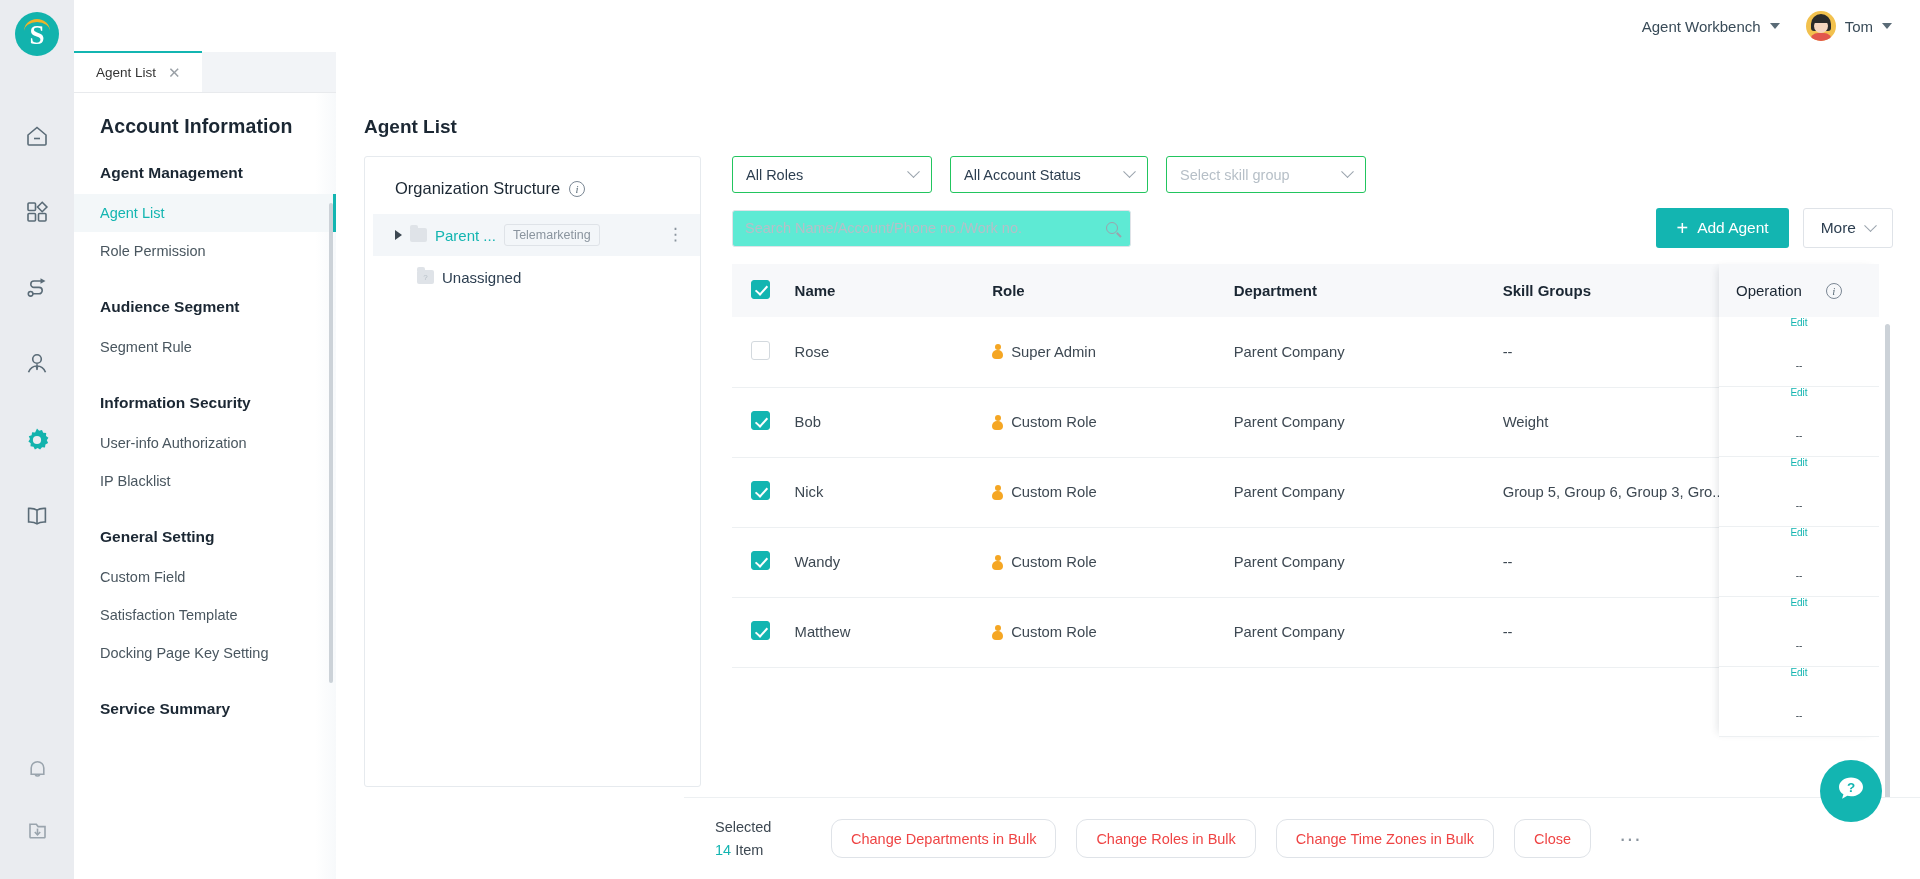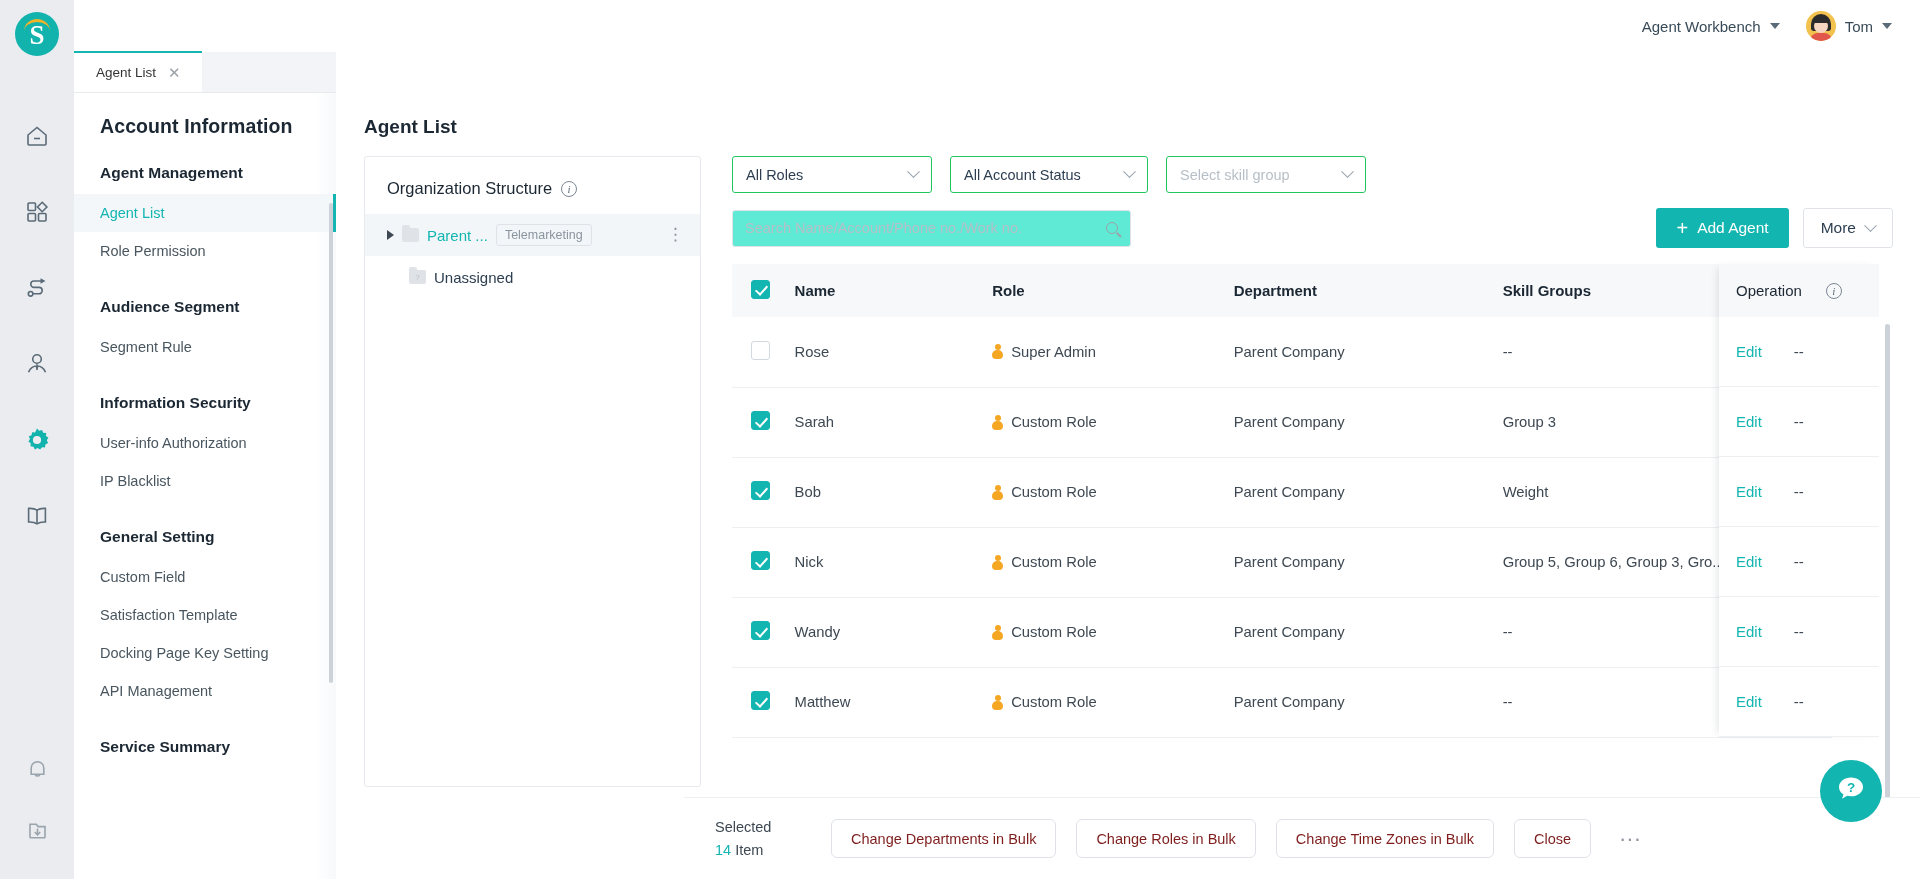--- a/index.html
+++ b/index.html
@@ -99,21 +99,21 @@
   .avatar .body { position: absolute; left: 4px; bottom: 0; width: 22px; height: 8px; background: #e2574c; border-radius: 9px 9px 0 0; }
   .avatar .fringe { position: absolute; left: 6px; top: 6px; width: 18px; height: 6px; background: #2b2b2b; border-radius: 9px 9px 0 0; }
 
   .page-title { font-size: 19px; font-weight: bold; color: #1b2733; padding: 23px 0 0 28px; }
 
   .content { display: flex; gap: 0; padding: 18px 0 0 28px; }
 
   
   .orgcard {
     width: 337px; flex: none; border: 1px solid #e6eaee; border-radius: 3px;
-    height: 631px; padding: 22px 0 0 0; background: #fff;
+    height: 631px; padding: 22px 0 0 8px; background: #fff;
   }
   .org-head { display: flex; align-items: center; gap: 9px; padding: 0 22px 16px; }
   .org-head .t { font-size: 16.5px; color: #1b2733; font-weight: 500; }
   .info-icon {
     width: 16px; height: 16px; border: 1.4px solid #7b8794; border-radius: 50%;
     display: inline-flex; align-items: center; justify-content: center;
     font-size: 11px; color: #5a6b77; font-family: "Liberation Serif", serif; font-style: italic;
   }
   .tree-row {
     display: flex; align-items: center; gap: 8px; height: 42px; padding: 0 16px 0 22px; cursor: pointer;
@@ -202,41 +202,41 @@
   
   .opcol {
     position: absolute; right: 0; top: 0; width: 160px; background: #fff;
     box-shadow: -5px 0 8px -4px rgba(26,40,54,.13); z-index: 3;
   }
   .opcol .ophead {
     height: 53px; background: #f7f8fa; display: flex; align-items: center; gap: 24px;
     font-size: 15px; font-weight: normal; color: #1b2733; padding-left: 17px;
   }
   .opcol .oprow {
-    height: 70px; display: flex; align-items: center; gap: 32px; padding-left: 17px;
-    border-bottom: 1px solid #edf0f2; font-size: 15px;
+    height: 70px; display: flex; align-items: center; gap: 32px; 
+    border-bottom: 1px solid #edf0f2; font-size: 10px; flex-direction: column;
   }
   .opcol .oprow a { color: #13b5b1; text-decoration: none; cursor: pointer; }
   .opcol .oprow .dash { color: #3d4852; }
   .vscroll {
     position: absolute; right: -11px; top: 60px; width: 5px; height: 505px;
     background: #ccd2d8; border-radius: 3px;
   }
 
   
   .bulkbar {
     position: absolute; left: 348px; right: 0; bottom: 0; height: 82px; background: #fff;
     border-top: 1px solid #edf0f2; display: flex; align-items: center; gap: 20px;
     padding-left: 31px; z-index: 8;
   }
   .selinfo { font-size: 14.5px; color: #3d4852; line-height: 23px; width: 96px; }
   .selinfo .n { color: #13b5b1; }
   .bulkbtn {
-    height: 39px; border: 1px solid #dfe3e8; border-radius: 6px; background: #fff;
-    padding: 0 19px; font-size: 14.5px; color: #7f1d1d; cursor: pointer; display: flex; align-items: center;
+    height: 39px; border: 1px solid #dfe3e8; border-radius: 11px; background: #fff;
+    padding: 0 19px; font-size: 14.5px; color: #ef4444; cursor: pointer; display: flex; align-items: center;
     font-family: "Liberation Sans", sans-serif;
   }
   .dots-h { color: #8a949e; font-size: 22px; line-height: 10px; margin-left: 8px; cursor: pointer; }
 
   .helpfab {
     position: absolute; right: 38px; bottom: 57px; width: 62px; height: 62px; border-radius: 50%;
     background: #13b5b1; display: flex; align-items: center; justify-content: center; cursor: pointer; z-index: 9;
   }
 </style>
 </head>
@@ -346,21 +346,20 @@
       <div class="nav-item">Segment Rule</div>
 
       <div class="nav-group">Information Security</div>
       <div class="nav-item">User-info Authorization</div>
       <div class="nav-item">IP Blacklist</div>
 
       <div class="nav-group">General Setting</div>
       <div class="nav-item">Custom Field</div>
       <div class="nav-item">Satisfaction Template</div>
       <div class="nav-item">Docking Page Key Setting</div>
-      <div class="nav-item">API Management</div>
 
       <div class="nav-group">Service Summary</div>
 
       <div class="navscroll"></div>
     </div>
   </div>
 
   <div class="main">
 
     <div class="topbar">
@@ -456,32 +455,20 @@
                 <td class="c-check"><span class="cb"></span></td>
                 <td class="c-name">Rose</td>
                 <td class="c-role">
                   <span class="rolecell">
                       <span class="pin"></span>
                       <span>Super Admin</span>
                     </span>
                 </td>
                 <td class="c-dept">Parent Company</td>
                 <td class="c-skill">--</td>
-              </tr>
-              <tr>
-                <td class="c-check"><span class="cb on"></span></td>
-                <td class="c-name">Sarah</td>
-                <td class="c-role">
-                  <span class="rolecell">
-                      <span class="pin"></span>
-                      <span>Custom Role</span>
-                    </span>
-                </td>
-                <td class="c-dept">Parent Company</td>
-                <td class="c-skill">Group 3</td>
               </tr>
               <tr>
                 <td class="c-check"><span class="cb on"></span></td>
                 <td class="c-name">Bob</td>
                 <td class="c-role">
                   <span class="rolecell">
                       <span class="pin"></span>
                       <span>Custom Role</span>
                     </span>
                 </td>

